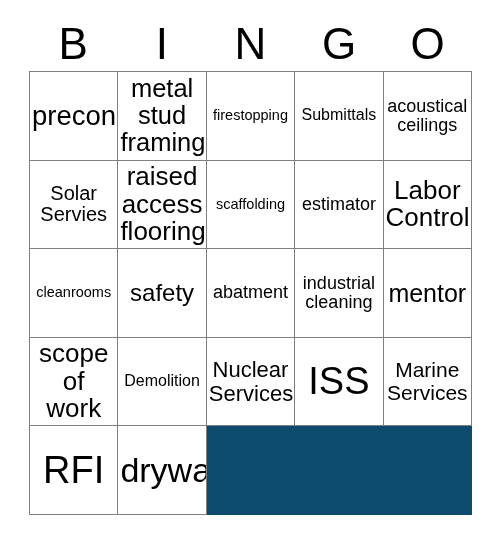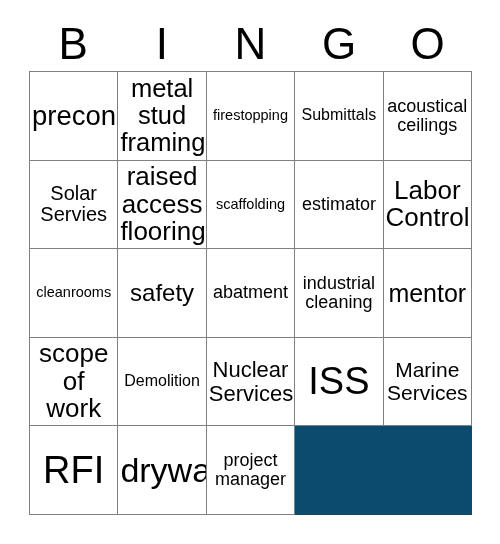--- a/index.html
+++ b/index.html
@@ -174,18 +174,15 @@
     </div>
     <div class="bingo-cell">
       <span class="cell-text fs-smb">Marine Services</span>
     </div>
     <div class="bingo-cell">
       <span class="cell-text fs-xl">RFI</span>
     </div>
     <div class="bingo-cell">
       <span class="cell-text fs-ml" style="font-size: 34px;">drywall</span>
     </div>
-    <div class="bingo-cell">
-      <span class="cell-text fs-xs">project manager</span>
-    </div>
 
   </div>
 </div>
 
 </body></html>

